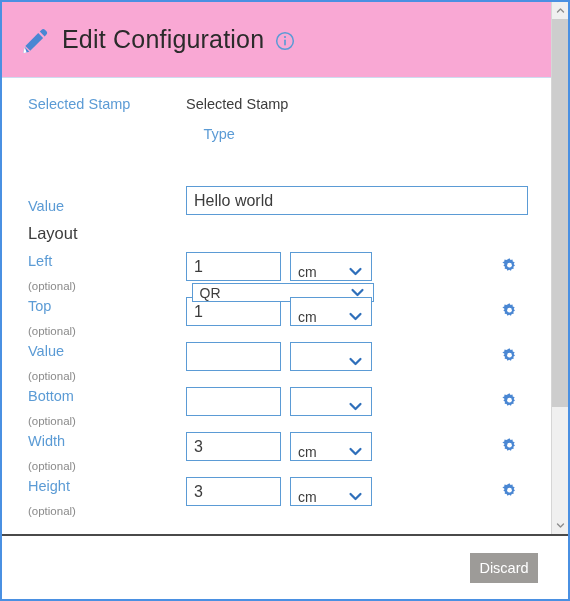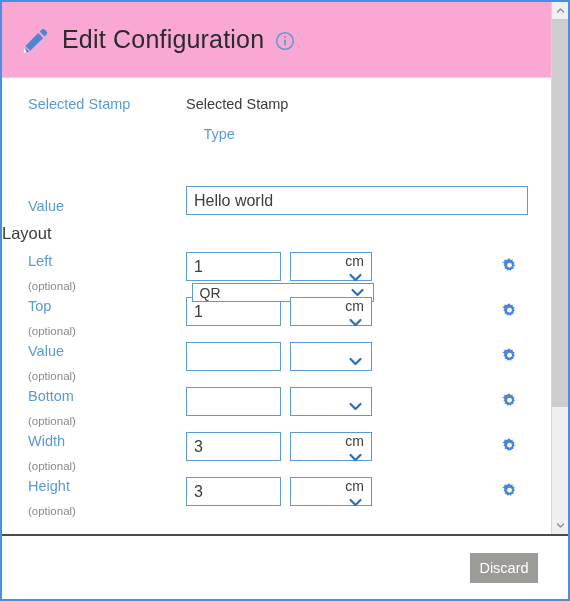--- a/index.html
+++ b/index.html
@@ -143,31 +143,32 @@
     border: 1px solid #5b9bd5;
     background: #ffffff;
     position: relative;
     display: flex;
     align-items: flex-end;
     padding: 0 7px;
     font-size: 14px;
     color: #3c3c3c;
   }
   .sel.type { width: 182px; }
-  .sel.unit { width: 82px; margin-left: 9px; flex-direction: column; }
+  .sel.unit { width: 82px; margin-left: 9px; }
   .sel .sel-text { flex: 1 1 auto; }
   .chev {
     width: 17px;
     height: 17px;
     flex: 0 0 17px;
     display: block;
   }
 
   
   .layout-head {
+    padding-left: 26px;
     color: #3c3c3c;
     font-size: 16.5px;
     margin-top: 9px;
     margin-bottom: 6px;
   }
 
   .layout-row {
     height: 45px;
     align-items: flex-start;
     padding-top: 3px;

